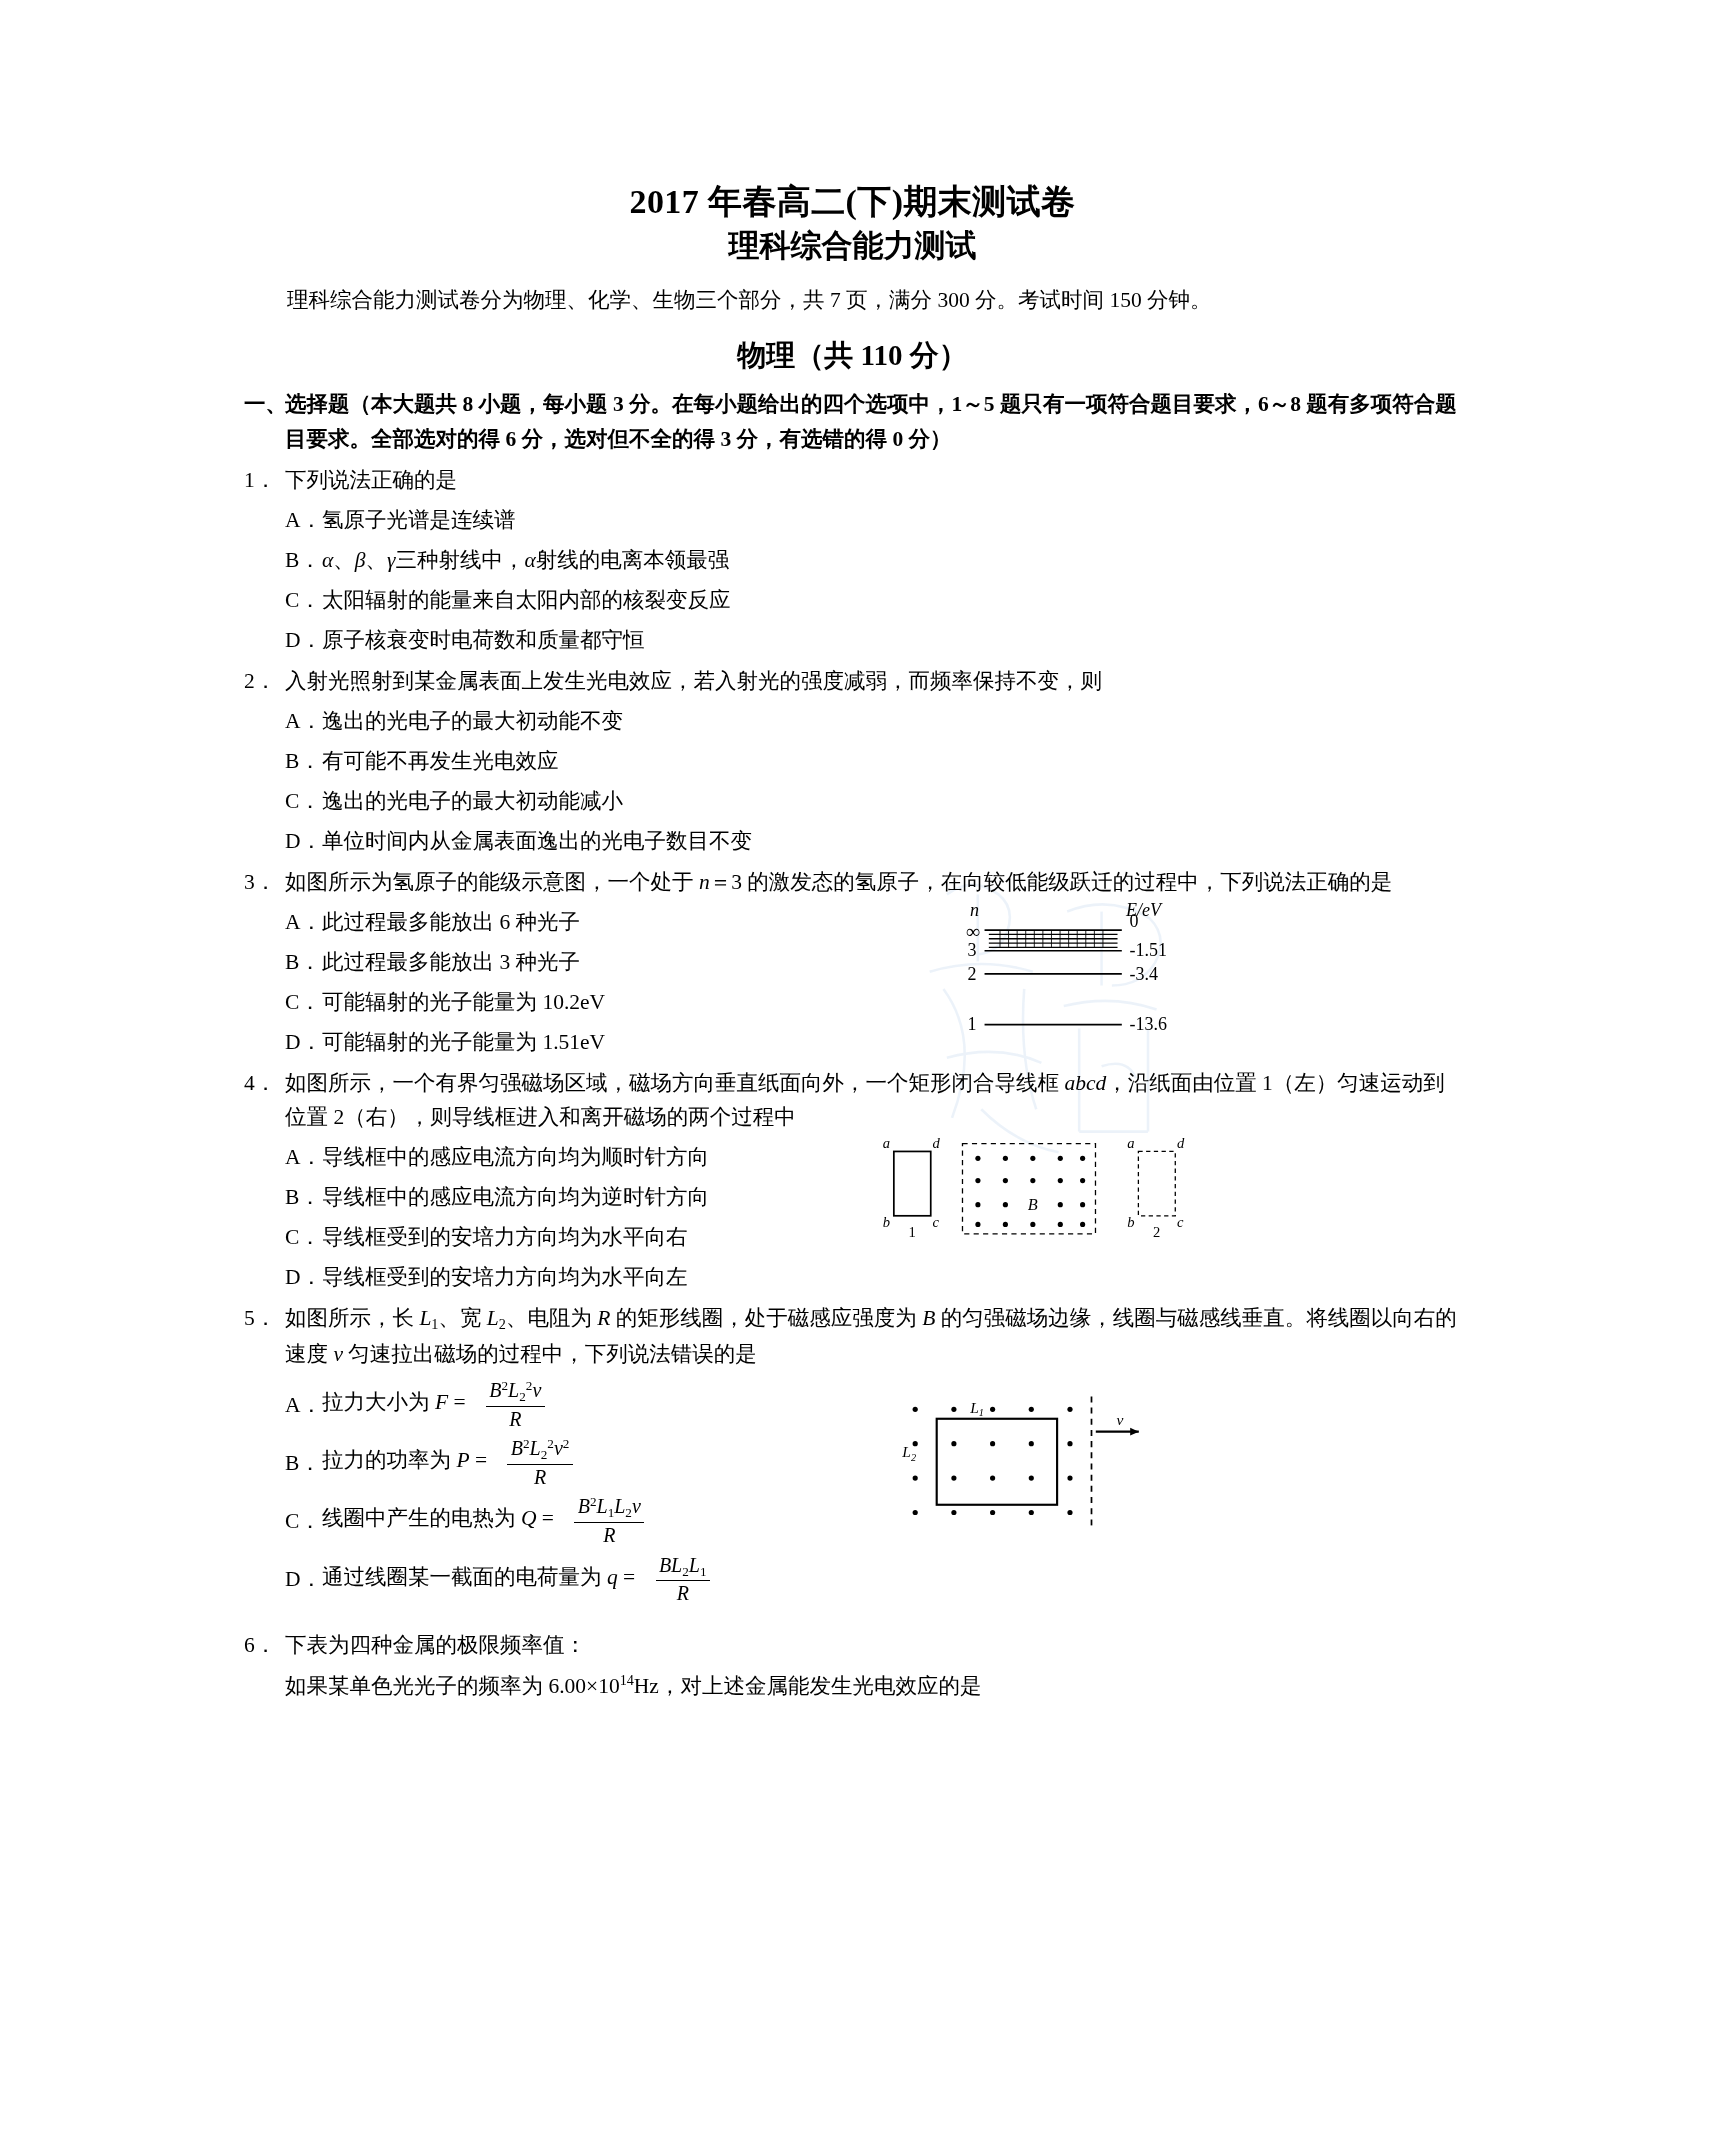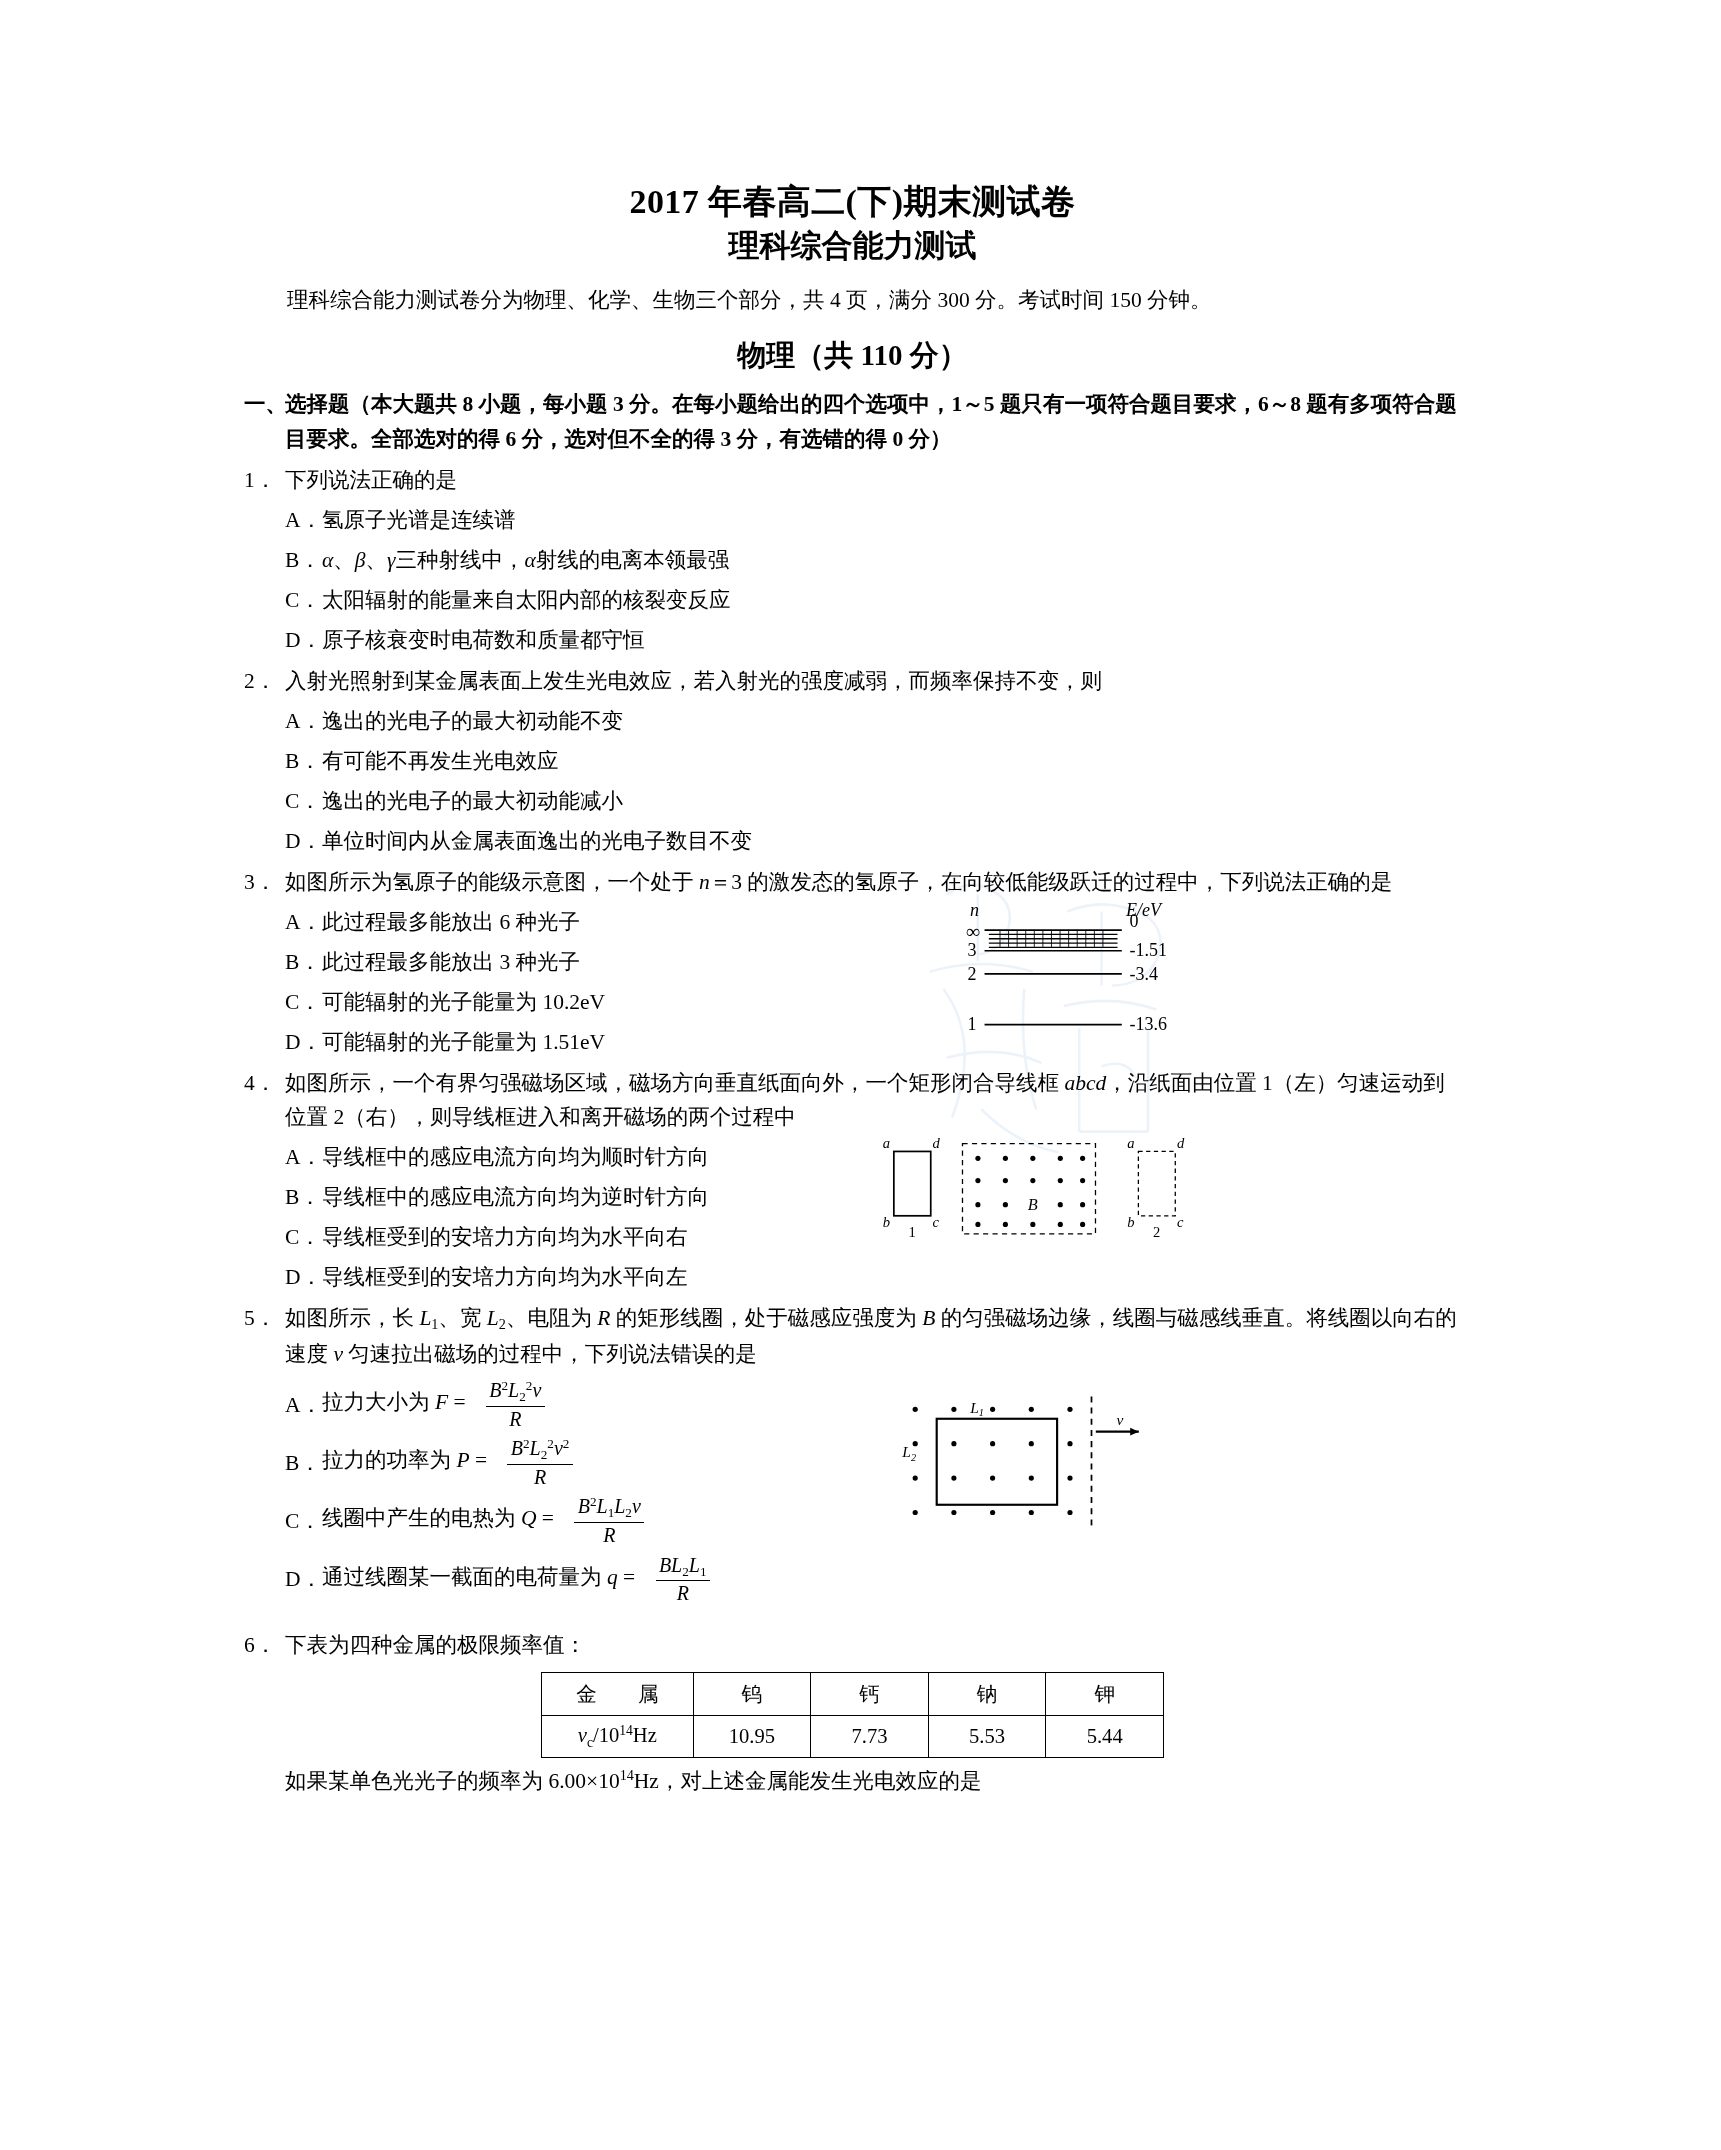--- a/index.html
+++ b/index.html
@@ -175,21 +175,21 @@
       <path d="M240 240 q30 -10 40 14"></path>
       <path d="M100 290 q40 40 90 50"></path>
     </g>
   </svg>
 
   <div class="sheet">
 
     <div class="title1">2017 年春高二(下)期末测试卷</div>
     <div class="title2">理科综合能力测试</div>
 
-    <div class="intro">理科综合能力测试卷分为物理、化学、生物三个部分，共 4 页，满分 300 分。考试时间 150 分钟。</div>
+    <div class="intro">理科综合能力测试卷分为物理、化学、生物三个部分，共 7 页，满分 300 分。考试时间 150 分钟。</div>
 
     <div class="title3">物理（共 110 分）</div>
 
     <div class="sec-head">
       <div class="num">一、</div>
       <div class="txt">选择题（本大题共 8 小题，每小题 3 分。在每小题给出的四个选项中，1～5 题只有一项符合题目要求，6～8 题有多项符合题目要求。全部选对的得 6 分，选对但不全的得 3 分，有选错的得 0 分）</div>
     </div>
 
     <div class="q">
       <div class="qnum">1．</div>
@@ -446,38 +446,20 @@
           </g>
         </g>
       </svg>
     </div>
 
     <div class="q" style="margin-top:24px;">
       <div class="qnum">6．</div>
       <div class="qbody">下表为四种金属的极限频率值：</div>
     </div>
 
-    <table class="freq">
-      <tbody>
-          <tr>
-        <td class="head">金　　属</td>
-        <td>钨</td>
-        <td>钙</td>
-        <td>钠</td>
-        <td>钾</td>
-      </tr>
-      <tr>
-        <td class="head"><i>ν</i><span class="sub">c</span>/10<span class="sup">14</span>Hz</td>
-        <td>10.95</td>
-        <td>7.73</td>
-        <td>5.53</td>
-        <td>5.44</td>
-      </tr>
-    </tbody>
-      </table>
 
     <div class="tail">如果某单色光光子的频率为 6.00×10<span class="sup">14</span>Hz，对上述金属能发生光电效应的是</div>
 
 
   </div>
 
 </div>
 
 
 </body></html>

